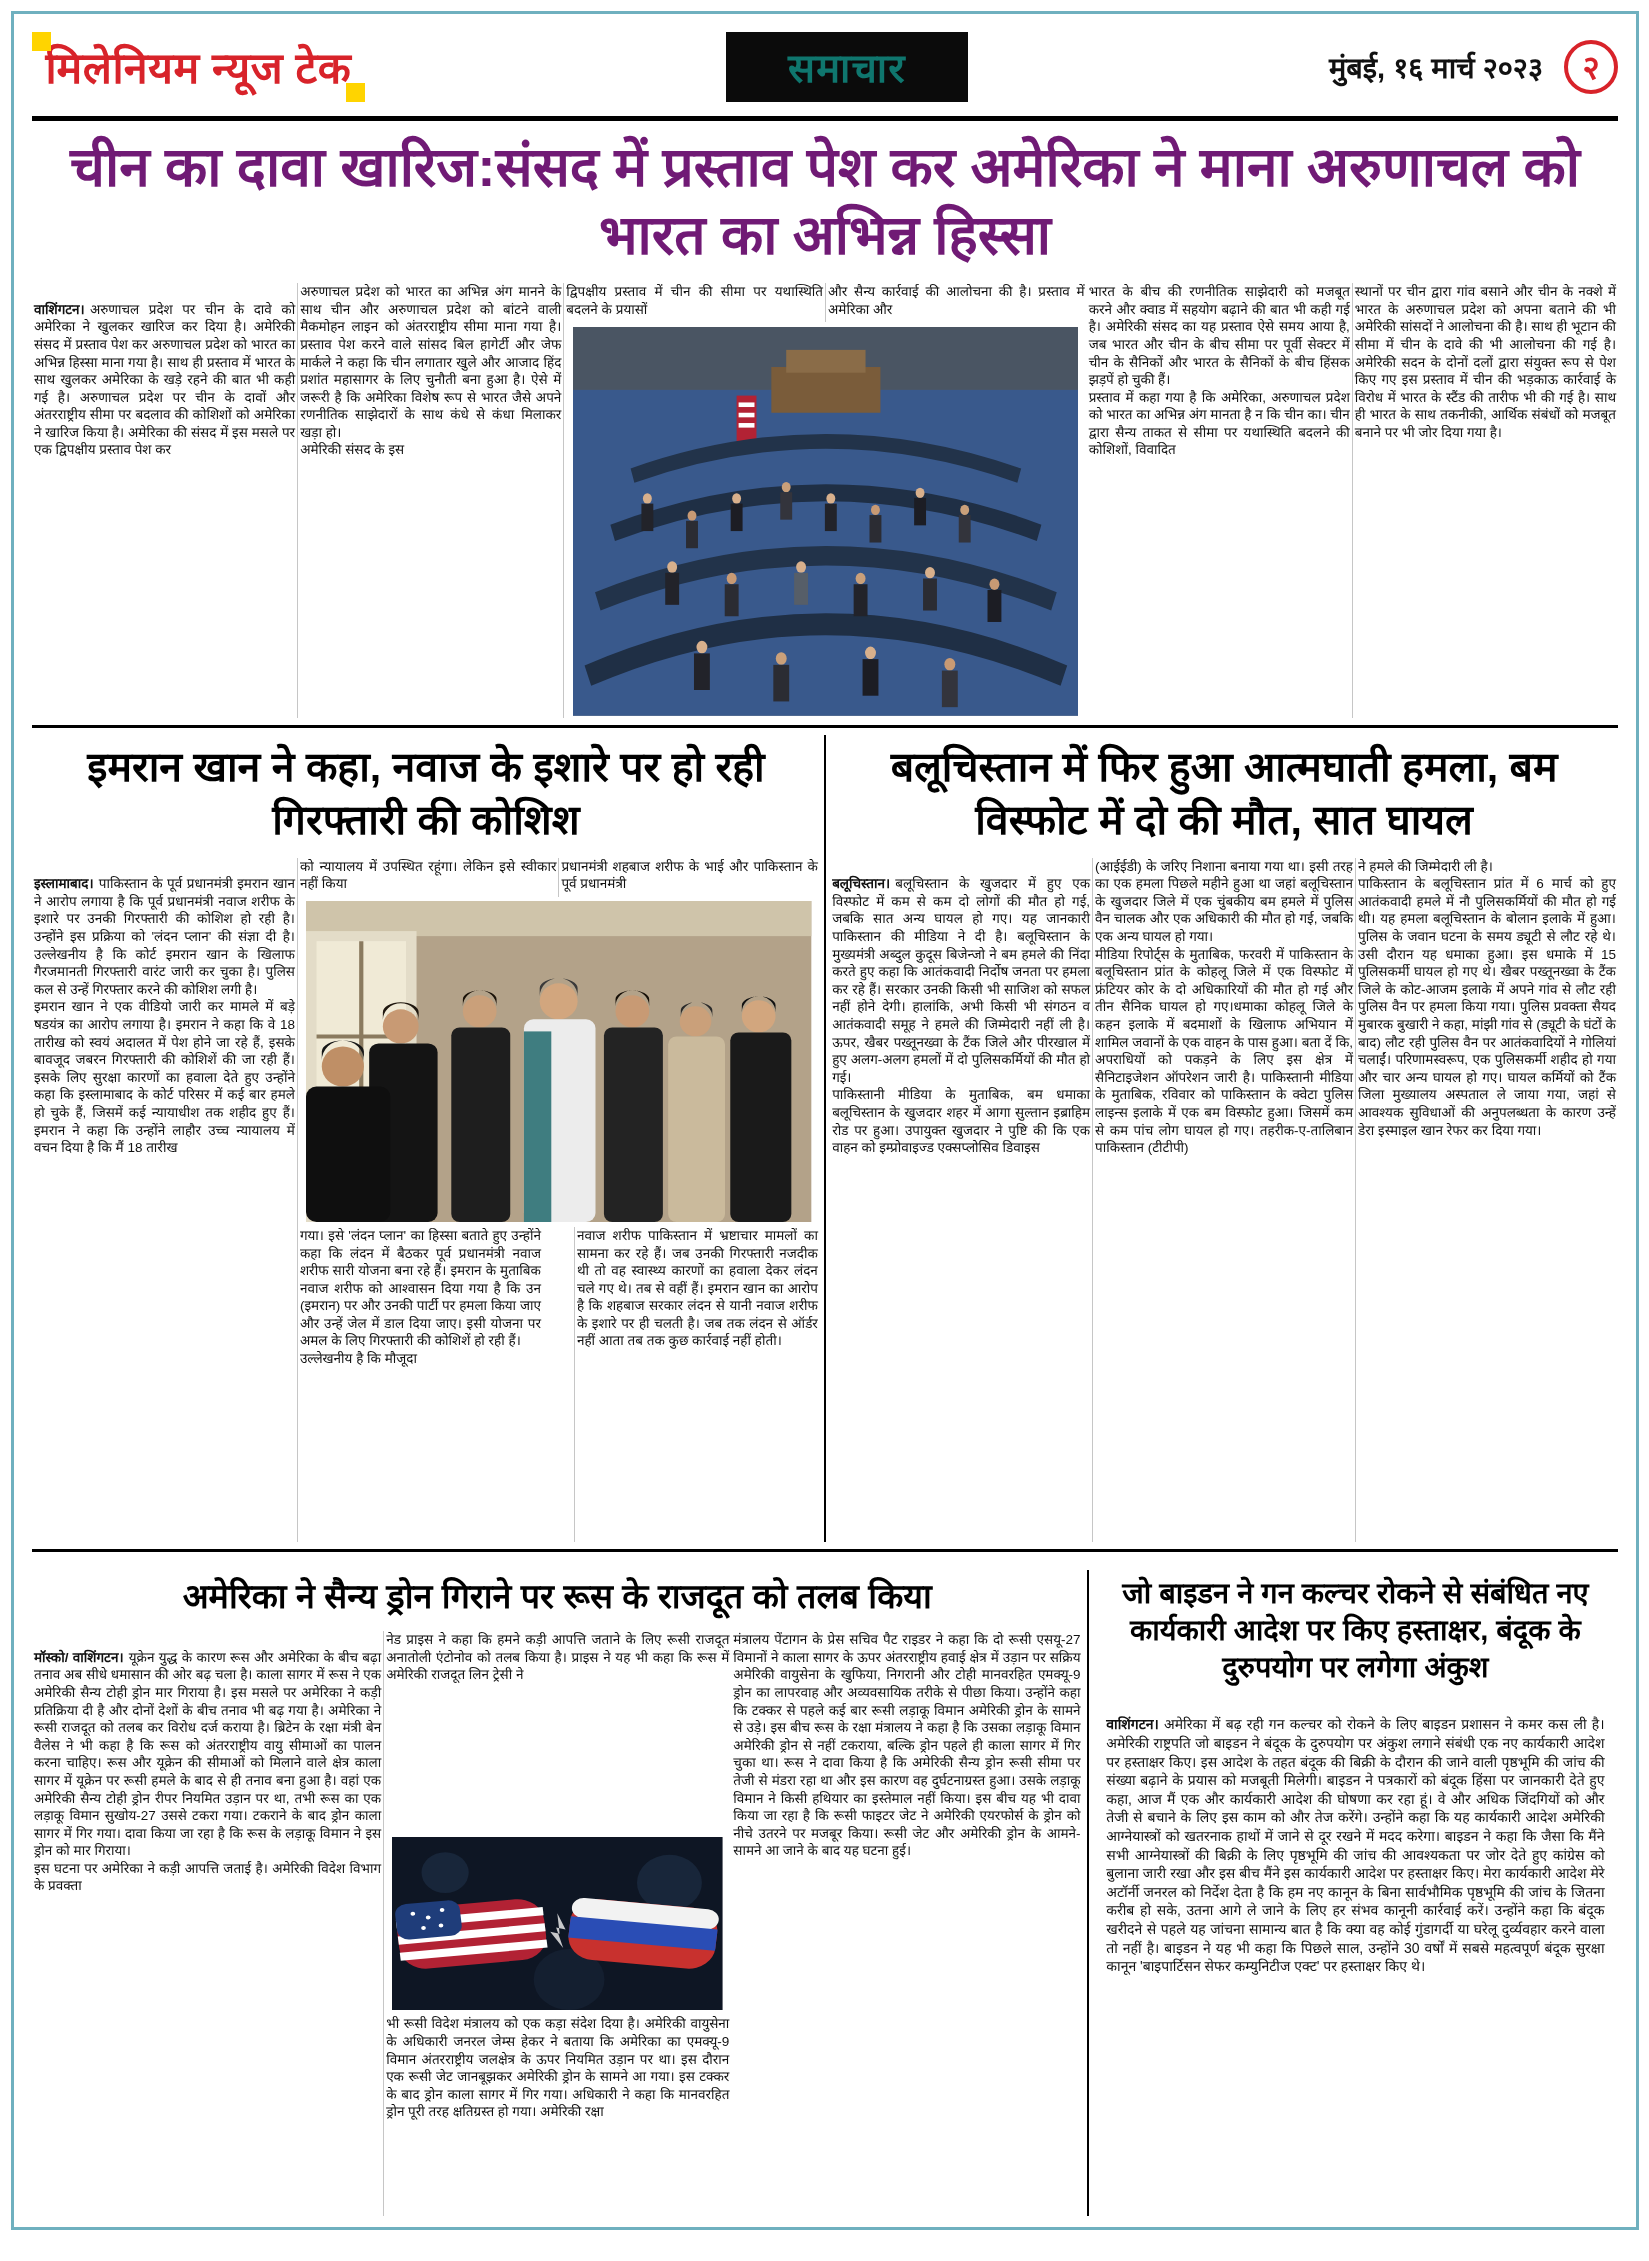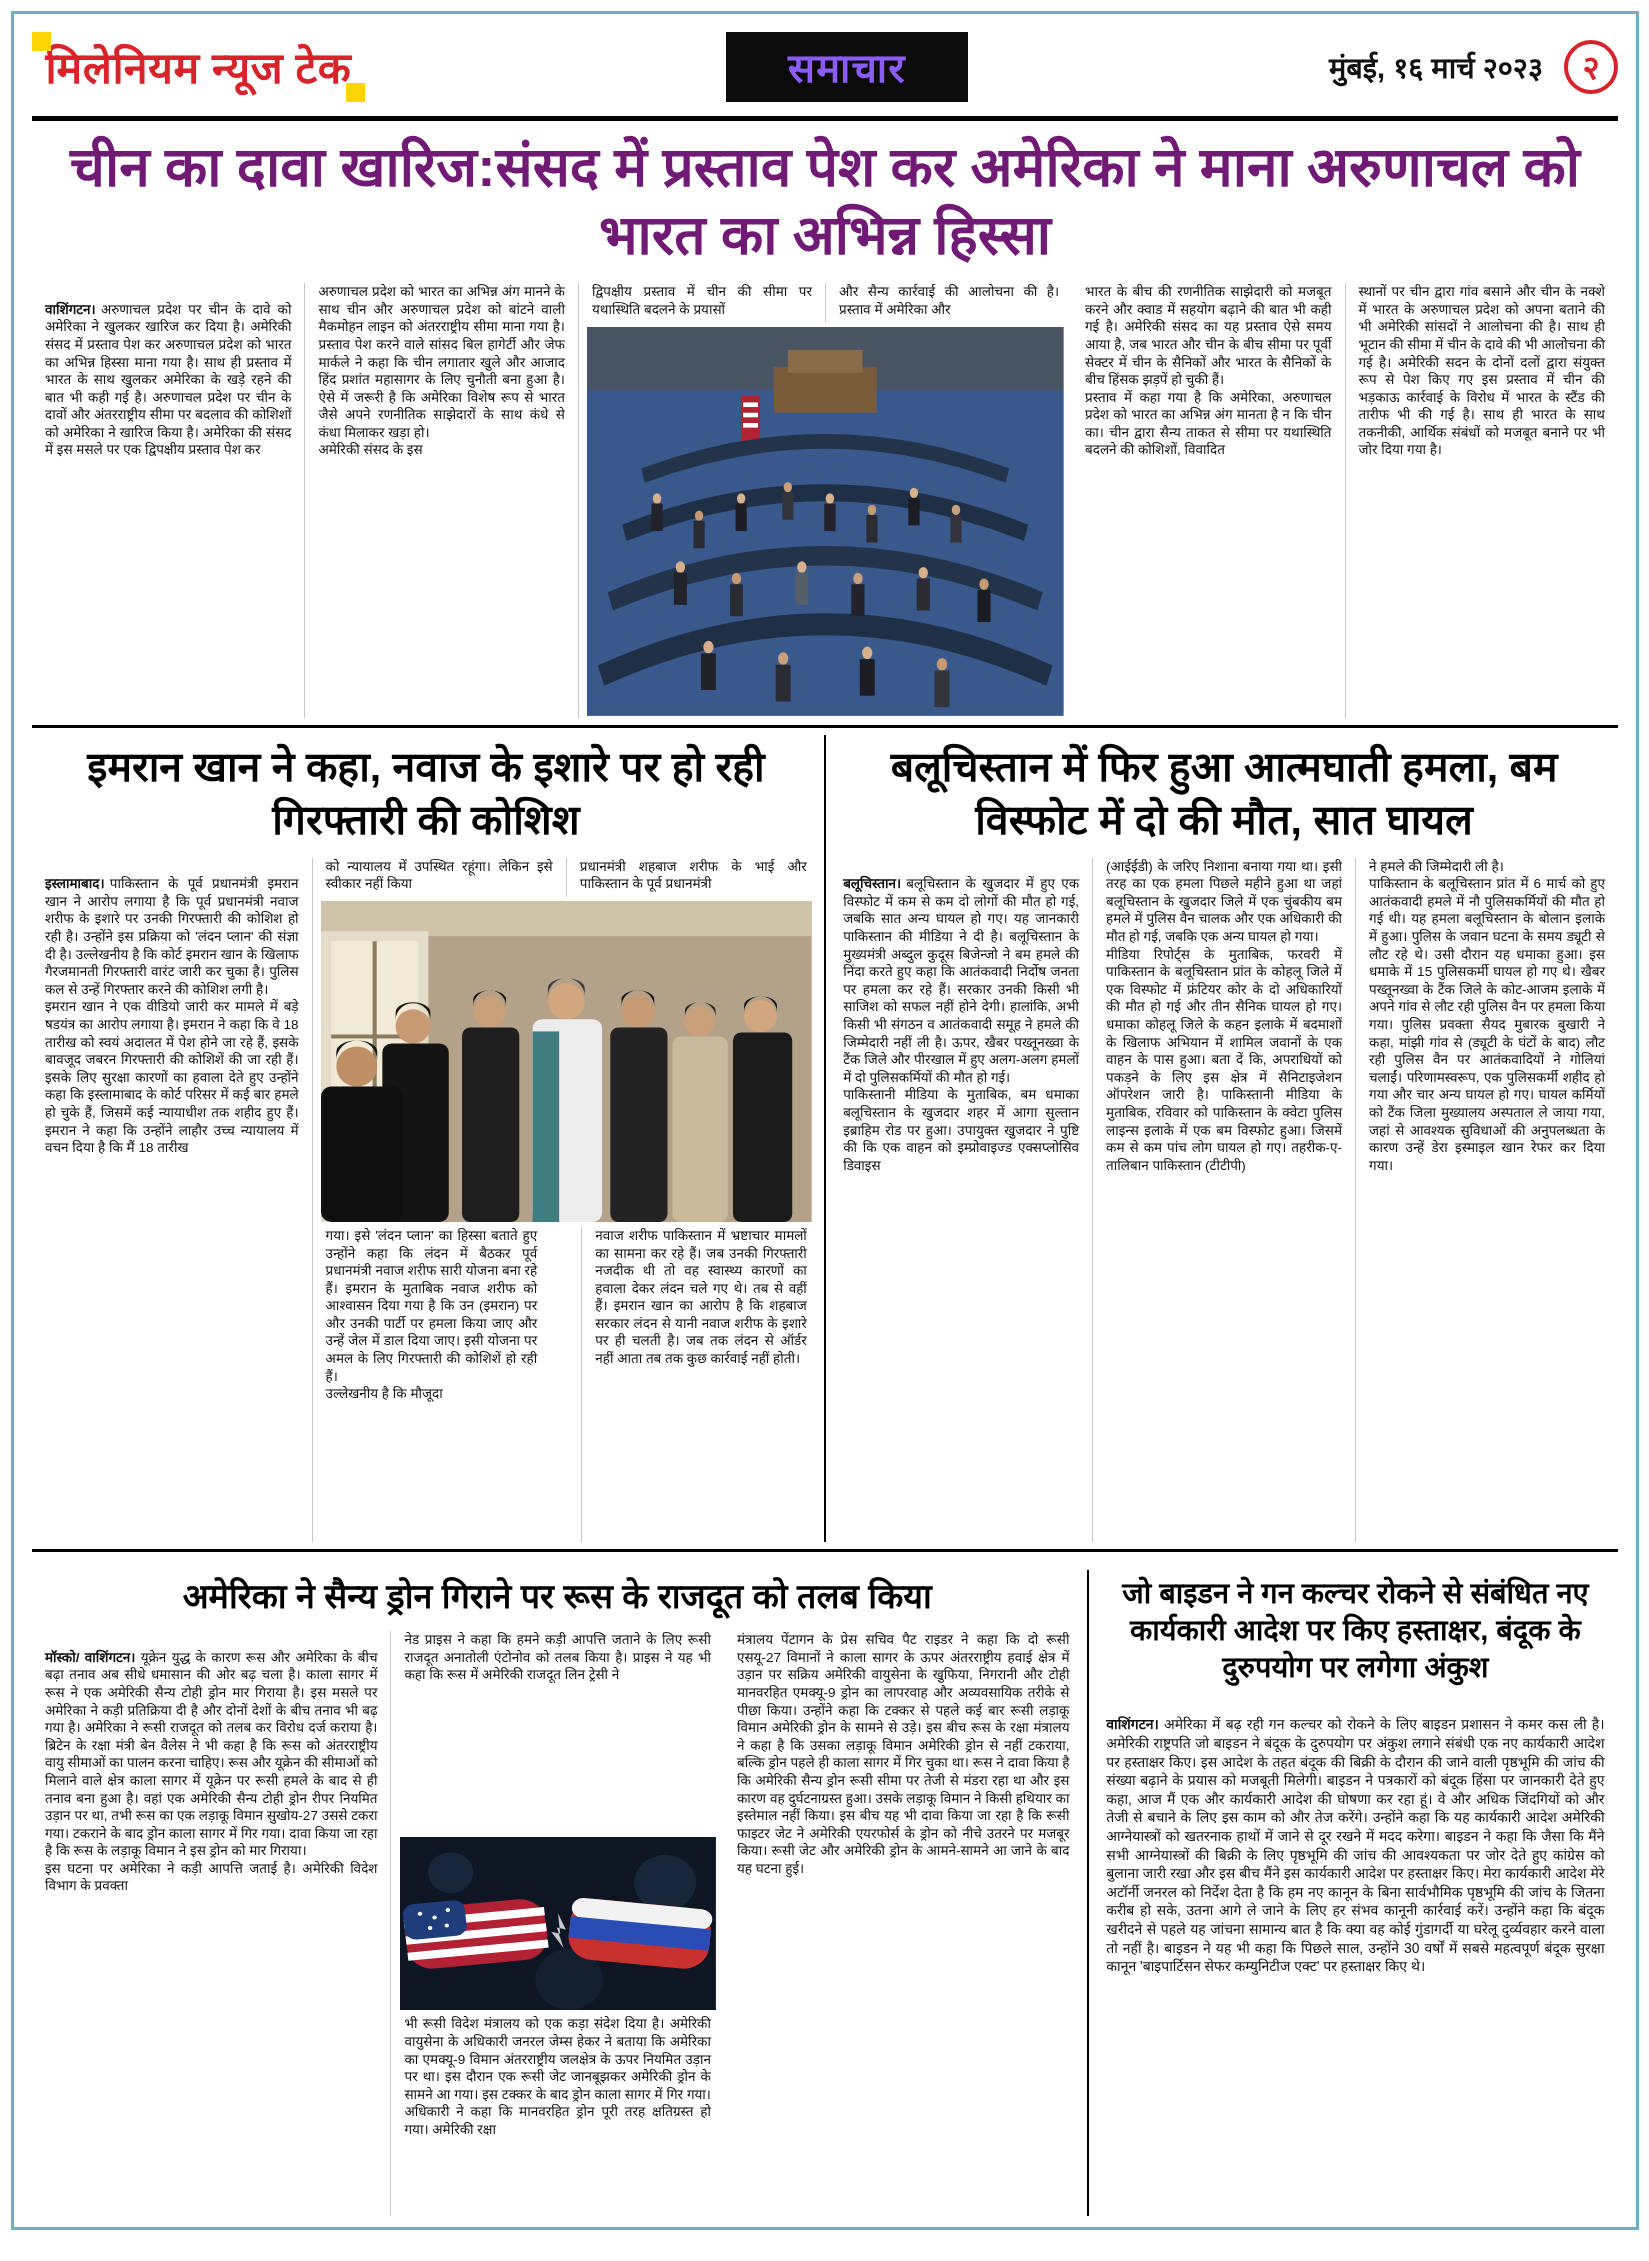--- a/index.html
+++ b/index.html
@@ -18,41 +18,41 @@
   }
 
   
   .masthead { display: flex; align-items: center; justify-content: space-between; height: 78px; }
   .logo-wrap { position: relative; padding: 5.2px 13.5px; }
   .logo-text { color: #d8232a; font-size: 43px; font-weight: 900; letter-spacing: 0.5px; white-space: nowrap; }
   .yb { position: absolute; width: 18.6px; height: 18.6px; background: #ffd400; }
   .yb-tl { left: 0; top: 0; }
   .yb-br { right: 0; bottom: 0; }
   .section-box {
-    background: #0b0b0b; color: #8b5cf6;
+    background: #0b0b0b; color: #0f766e;
     font-size: 40px; font-weight: 800;
     padding: 7.2px 62px; letter-spacing: 1px;
   }
   .header-right { display: flex; align-items: center; gap: 21px; }
   .date-text { font-size: 29px; font-weight: 800; white-space: nowrap; }
   .page-circle {
     width: 54px; height: 54px; border: 4.1px solid #d8232a; border-radius: 50%;
     display: flex; align-items: center; justify-content: center;
     color: #d8232a; font-size: 33px; font-weight: 900;
   }
   .header-rule { height: 4.7px; background: #000; margin: 10.3px 0 3.1px 0; }
 
   
   .lead-headline {
     text-align: center; font-weight: 900; color: #701a75;
     font-size: 55px; line-height: 1.24; margin: 9.3px 15.5px 13.5px 15.5px;
   }
   .lead-body { display: flex; height: 435px; }
   .ncol {
-    flex: 1; padding: 0 13px;
+    flex: 1; padding: 0 2px;
     font-size: 13.5px; line-height: 17.6px; text-align: justify;
     overflow: hidden;
   }
   .ncol + .ncol, .vr { border-left: 0.5px solid #c6c6c6; }
   .pre { white-space: pre-line; }
   .dateline { font-weight: 800; margin-right: 5.2px; }
   .lead-middle { flex: 2; display: flex; flex-direction: column; border-left: 0.5px solid #c6c6c6; }
   .lead-tops { display: flex; height: 39px; }
   .lead-tops .ncol:first-child { border-left: none; }
   .lead-photo { flex: 1; margin: 5.2px 8.3px 2.1px 8.3px; overflow: hidden; }

